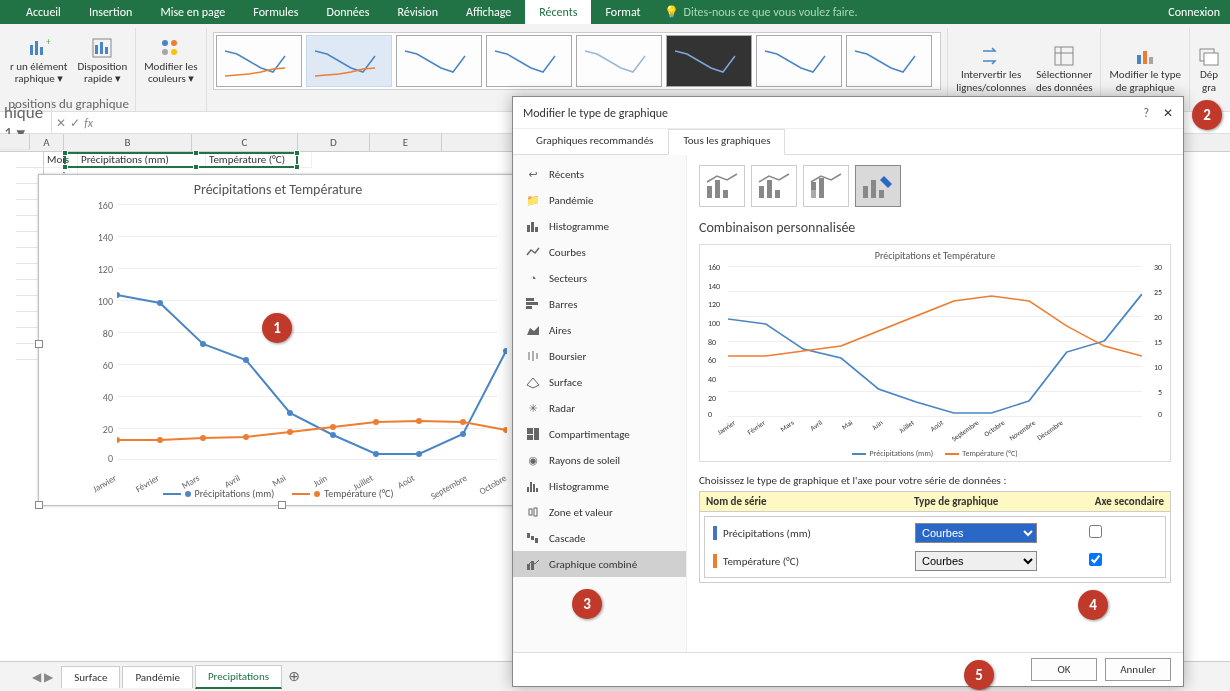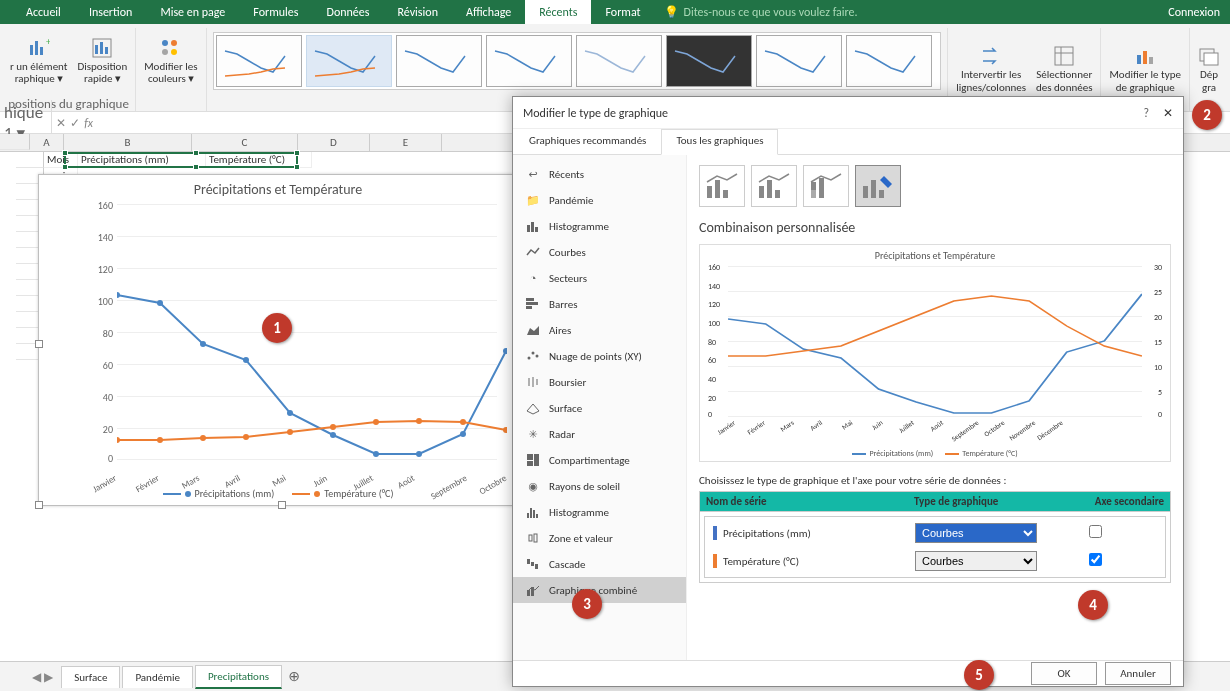--- a/index.html
+++ b/index.html
@@ -65,48 +65,48 @@
     .legend-item { display:flex; align-items:center; gap:4px; }
     .legend-dot { width:6px; height:6px; border-radius:50%; }
     .legend-line { width:18px; height:2px; }
 
     
     .step-circle { position:absolute; width:30px; height:30px; border-radius:50%; background:#c0392b; color:#fff; display:flex; align-items:center; justify-content:center; font-weight:bold; font-size:15px; box-shadow: 1px 1px 3px rgba(0,0,0,0.4); }
 
     
     .dialog { position:absolute; left:512px; top:96px; width:672px; height:591px; background:#fff; border:1px solid #888; box-shadow: 0 0 14px rgba(0,0,0,0.3); display:flex; flex-direction:column; }
     .dlg-titlebar { height:32px; display:flex; align-items:center; justify-content:space-between; padding:0 10px; font-size:12px; border-bottom:1px solid #eee; }
-    .dlg-tabbar { display:flex; border-bottom:1px solid #ddd; padding-left:1px; height:26px; }
+    .dlg-tabbar { display:flex; border-bottom:1px solid #ddd; padding-left:8px; height:26px; }
     .dlg-tab { padding:4px 14px; font-size:11px; border:1px solid transparent; border-bottom:none; margin-bottom:-1px; cursor:pointer; }
     .dlg-tab.active { border-color:#ddd; background:#fff; border-bottom:1px solid #fff; }
     .dlg-body { display:flex; flex:1; overflow:hidden; }
     .chart-type-list { width:174px; background:#fafafa; border-right:1px solid #eee; padding:6px 0; }
     .ct-item { display:flex; align-items:center; gap:8px; padding:5px 12px; font-size:11px; color:#333; cursor:pointer; }
     .ct-item.active { background:#d0d0d0; }
     .ct-icon { width:16px; height:16px; display:flex; align-items:center; justify-content:center; color:#666; }
     .preview-area { flex:1; padding:10px 12px; display:flex; flex-direction:column; }
     .subtype-row { display:flex; gap:6px; }
     .subtype-btn { width:46px; height:42px; border:1px solid #ccc; display:flex; align-items:center; justify-content:center; cursor:pointer; }
     .subtype-btn.active { background:#d9d9d9; border-color:#888; }
     .preview-title { font-size:14px; color:#444; margin:12px 0 8px; }
     .preview-chart { border:1px solid #ddd; height:218px; position:relative; padding:4px; }
     .preview-chart-title { text-align:center; font-size:10px; color:#555; }
     .preview-legend { display:flex; justify-content:center; gap:12px; font-size:8px; color:#555; margin-top:4px; }
     .series-prompt { font-size:11px; color:#333; margin:12px 0 4px; }
     .series-table { border:1px solid #ccc; }
-    .series-header { display:flex; font-size:11px; font-weight:bold; border-bottom:1px solid #ccc; background:#14b8a6; }
+    .series-header { display:flex; font-size:11px; font-weight:bold; border-bottom:1px solid #ccc; background:#fef9c3; }
     .series-header > div { padding:3px 6px; }
     .series-row { display:flex; align-items:center; padding:4px 2px; }
     .series-swatch { width:4px; height:14px; margin:0 6px; }
     .series-name { width:192px; font-size:11px; }
     .series-type { width:132px; }
     .series-type select { width:122px; font-size:11px; border:1px solid #888; padding:2px; }
     .series-type select.highlighted { background:#2a68c8; color:#fff; }
     .series-axis { width:96px; text-align:center; }
-    .dlg-footer { height:26px; display:flex; align-items:center; justify-content:flex-end; border-top:1px solid #ddd; gap:8px; padding:0 12px; }
+    .dlg-footer { height:34px; display:flex; align-items:center; justify-content:flex-end; border-top:1px solid #ddd; gap:8px; padding:0 12px; }
     .dlg-btn { min-width:66px; padding:4px 10px; font-size:11px; border:1px solid #999; background:#fdfdfd; cursor:pointer; text-align:center; }
 
     
     .sheet-tabs { position:absolute; bottom:0; left:0; right:0; height:30px; display:flex; align-items:center; background:#f3f3f3; border-top:1px solid #ccc; padding-left:32px; gap:2px; }
     .sheet-navs { display:flex; gap:2px; margin-right:6px; color:#888; }
     .sheet-tab { padding:4px 12px; font-size:11px; border:1px solid #ccc; border-bottom:none; background:#fff; cursor:pointer; }
     .sheet-tab.active { font-weight:normal; color:#217346; border-bottom:2px solid #217346; }
     .new-sheet { width:20px; height:20px; border-radius:50%; display:flex; align-items:center; justify-content:center; color:#666; font-size:14px; }
 
   </style>
@@ -521,30 +521,20 @@
           <span class="ct-icon">
             <svg width="14" height="14">
               <path d="M1 12 L4 5 L8 8 L13 3 L13 12 Z" fill="#666"></path>
             </svg>
           </span>
           <span>Aires</span>
         </div>
       <div class="ct-item">
           <span class="ct-icon">
             <svg width="14" height="14">
-              <circle cx="3" cy="9" r="1.5" fill="#666"></circle>
-              <circle cx="7" cy="4" r="1.5" fill="#666"></circle>
-              <circle cx="11" cy="7" r="1.5" fill="#666"></circle>
-            </svg>
-          </span>
-          <span>Nuage de points (XY)</span>
-        </div>
-      <div class="ct-item">
-          <span class="ct-icon">
-            <svg width="14" height="14">
               <line x1="3" y1="3" x2="3" y2="11" stroke="#666"></line>
               <line x1="7" y1="2" x2="7" y2="12" stroke="#666"></line>
               <line x1="11" y1="4" x2="11" y2="10" stroke="#666"></line>
             </svg>
           </span>
           <span>Boursier</span>
         </div>
       <div class="ct-item">
           <span class="ct-icon">
             <svg width="14" height="14">

